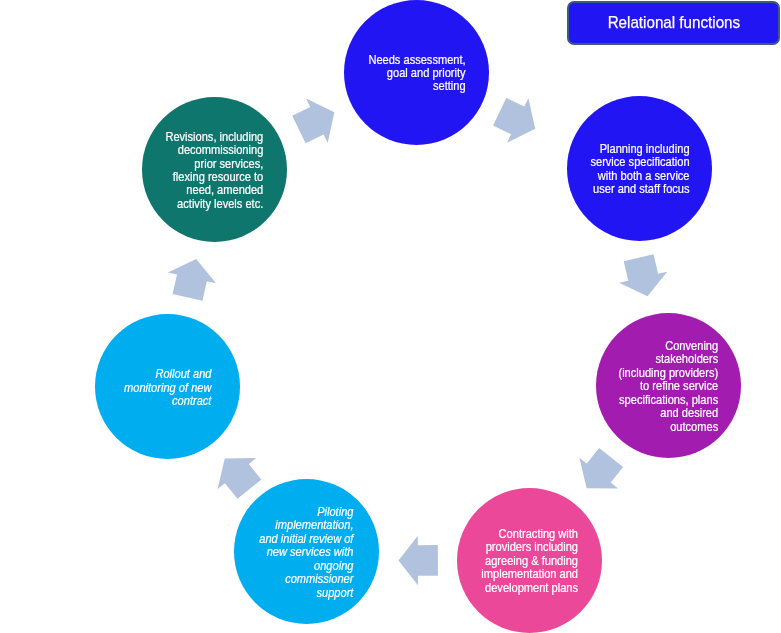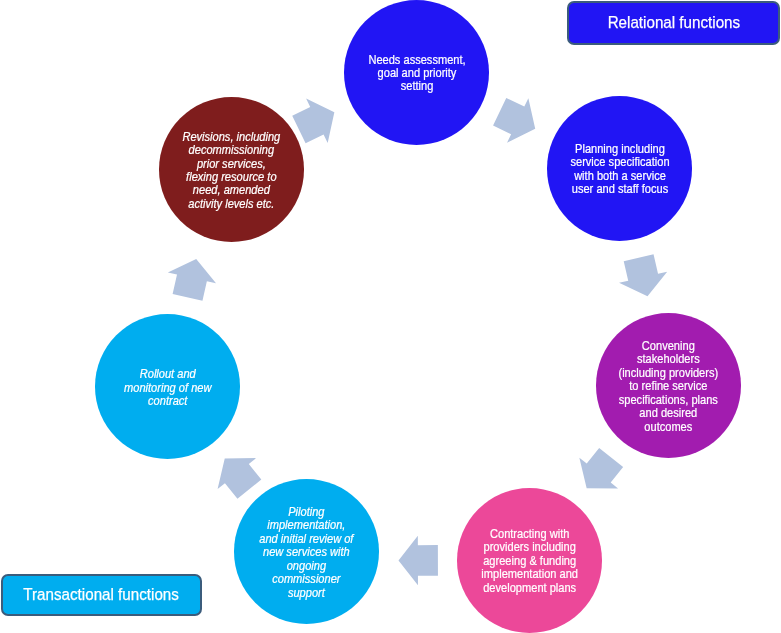--- a/index.html
+++ b/index.html
@@ -10,21 +10,21 @@
     -webkit-font-smoothing:antialiased;
   }
   #stage{position:relative;width:781px;height:633px;}
   .node{
     position:absolute;border-radius:50%;
     display:flex;align-items:center;justify-content:center;
     text-align:center;color:#ffffff;
     font-size:11.85px;line-height:13.45px;font-weight:400;
     box-sizing:border-box;
   }
-  .node > span{display:block;position:relative;top:1.5px;}
+  .node > span{display:block;position:relative;top:1.5px;text-align:right;}
   .node .ln{display:block;white-space:nowrap;transform:scaleX(0.935);-webkit-text-stroke:0.22px #ffffff;}
   .legend{
     position:absolute;box-sizing:border-box;
     border:2.8px solid #3b5c7c;border-radius:7px;
     display:flex;align-items:center;justify-content:center;
     color:#ffffff;font-size:17.4px;font-weight:400;
   }
   .legend span{display:block;white-space:nowrap;transform:scaleX(0.873);position:relative;top:-0.6px;-webkit-text-stroke:0.25px #ffffff;}
   svg.arrows{position:absolute;left:0;top:0;width:781px;height:633px;}
 </style>
@@ -42,21 +42,21 @@
     <polygon points="19.7,0 0.3000000000000007,-24.7 0.3000000000000007,-15.3 -19.7,-15.3 -19.7,15.3 0.3000000000000007,15.3 0.3000000000000007,24.7" fill="#B1C2DE" transform="translate(316.63307112317364,120.83943525079741) rotate(334.13)"></polygon>
   </svg>
   <div id="nodes">
       <div class="node" style="left: 344.428px; top: -0.24912px; width: 145px; height: 145px; background: rgb(33, 21, 244);">
         <span>
           <span class="ln">Needs assessment,</span>
           <span class="ln">goal and priority</span>
           <span class="ln">setting</span>
         </span>
       </div>
-      <div class="node" style="left: 547px; top: 95.9177px; width: 145px; height: 145px; background: rgb(33, 21, 244);">
+      <div class="node" style="left: 567px; top: 95.9177px; width: 145px; height: 145px; background: rgb(33, 21, 244);">
         <span>
           <span class="ln">Planning including</span>
           <span class="ln">service specification</span>
           <span class="ln">with both a service</span>
           <span class="ln">user and staff focus</span>
         </span>
       </div>
       <div class="node" style="left: 595.607px; top: 313.05px; width: 145px; height: 145px; background: #a21caf;">
         <span>
           <span class="ln">Convening</span>
@@ -88,30 +88,27 @@
           <span class="ln">support</span>
         </span>
       </div>
       <div class="node" style="left: 94.8919px; top: 314.361px; width: 145px; height: 145px; background: rgb(0, 173, 239); font-style: italic;">
         <span>
           <span class="ln">Rollout and</span>
           <span class="ln">monitoring of new</span>
           <span class="ln">contract</span>
         </span>
       </div>
-      <div class="node" style="left: 159px; top: 96.969px; width: 145px; height: 145px; background: #7f1d1d; font-style: italic;">
+      <div class="node" style="left: 142px; top: 96.969px; width: 145px; height: 145px; background: #0f766e;">
         <span>
           <span class="ln">Revisions, including</span>
           <span class="ln">decommissioning</span>
           <span class="ln">prior services,</span>
           <span class="ln">flexing resource to</span>
           <span class="ln">need, amended</span>
           <span class="ln">activity levels etc.</span>
         </span>
       </div>
     </div>
   <div class="legend" id="legend-relational" style="left: 567.3px; top: 1.2px; width: 213.2px; height: 43.8px; background: rgb(33, 21, 244); border-color: rgb(59, 92, 124);">
     <span>Relational functions</span>
   </div>
-  <div class="legend" id="legend-transactional" style="left: 1.1px; top: 574px; width: 200.5px; height: 41.7px; background: rgb(0, 173, 239); border-color: rgb(59, 92, 124);">
-    <span>Transactional functions</span>
-  </div>
 </div>
 
 </body></html>

